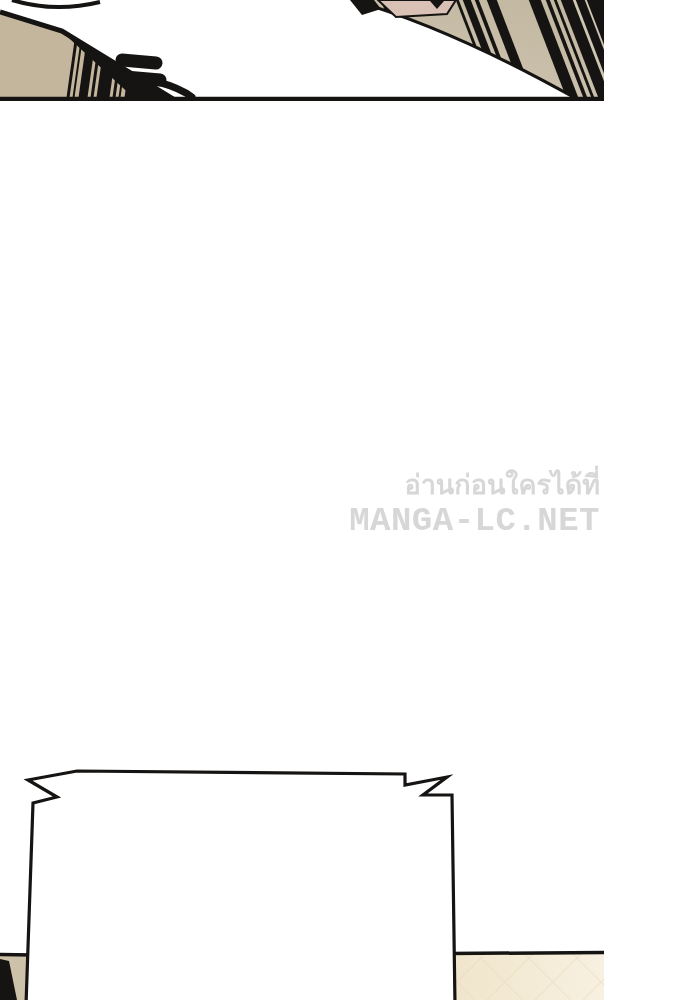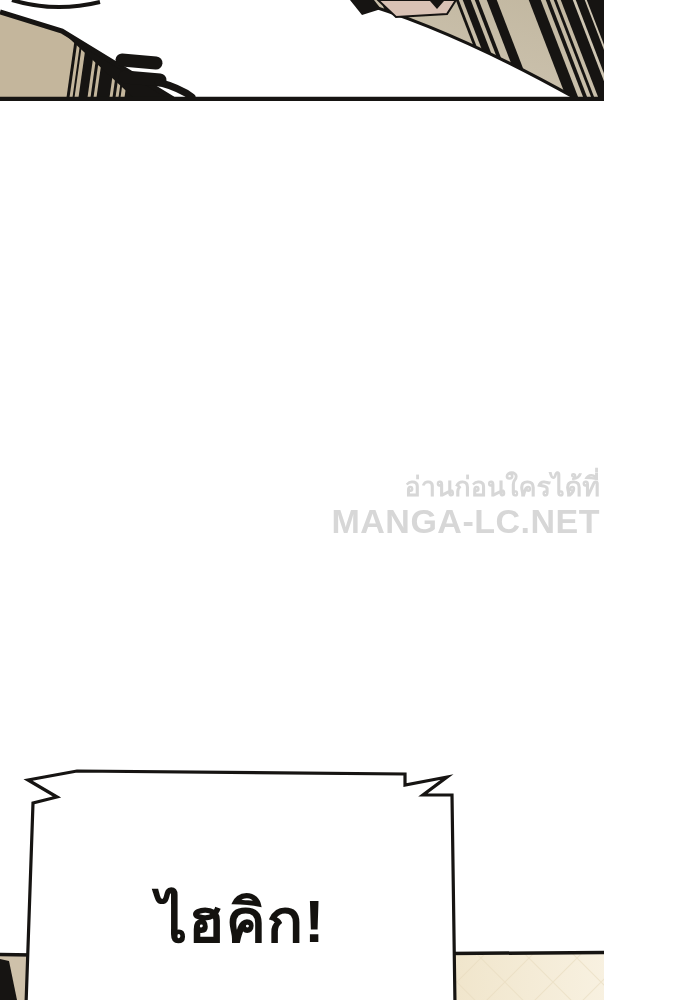--- a/index.html
+++ b/index.html
@@ -3,21 +3,21 @@
 <meta charset="utf-8">
 <style>
   :root{
     --ink:#161412; --paper:#ffffff; --tan-light:#cfc6b3; --tan-dark:#bfb49c;
     --beige:#c4b69c; --beige-dark:#cec1aa; --skin:#d9c2b5;
     --cream-dark:#f0e5cb; --cream-light:#fcf7ec; --lattice:#e6d9bb;
     --watermark:#d7d7d7; --bubble-fill:#ffffff; --text-ink:#14120f;
   }
   html,body{margin:0;padding:0;background:#fff;}
   .page{position:relative;width:604px;height:1000px;background:var(--paper);
-        overflow:hidden;font-family:Liberation Sans, sans-serif;}
+        overflow:hidden;font-family:Liberation Mono, monospace;}
   .page svg{position:absolute;left:0;display:block;}
   .top-art{top:0;}
   .bottom-art{top:765px;}
   .ink{fill:var(--ink);stroke:none;}
   .ink-line{stroke:var(--ink);fill:none;}
   .tan-slash{fill:var(--tan-light);}
   .beige{fill:var(--beige);}
   .beige-dark{fill:var(--beige-dark);}
   .skin{fill:var(--skin);stroke:var(--ink);stroke-width:2;}
   .bubble-shape{fill:var(--bubble-fill);stroke:var(--ink);stroke-width:3.2;
@@ -127,15 +127,14 @@
 
     <g>
       <rect x="450" y="187.5" width="240" height="47.5" fill="url(#creamGrad)"></rect>
       <rect x="450" y="187.5" width="240" height="47.5" fill="url(#lattice)" opacity="0.55"></rect>
       <path d="M449,188.5 L690,187" class="ink-line" stroke-width="3.5"></path>
     </g>
 
     <polygon class="bubble-shape" points="77,6 405,9 405,20 447,12 423,30 452,30 455,240 26,240 33,38 57,32 28,15"></polygon>
   </svg>
 
-  <div class="bubble-text">ไฮคิก!</div>
 
 </div>
 
 </body></html>

